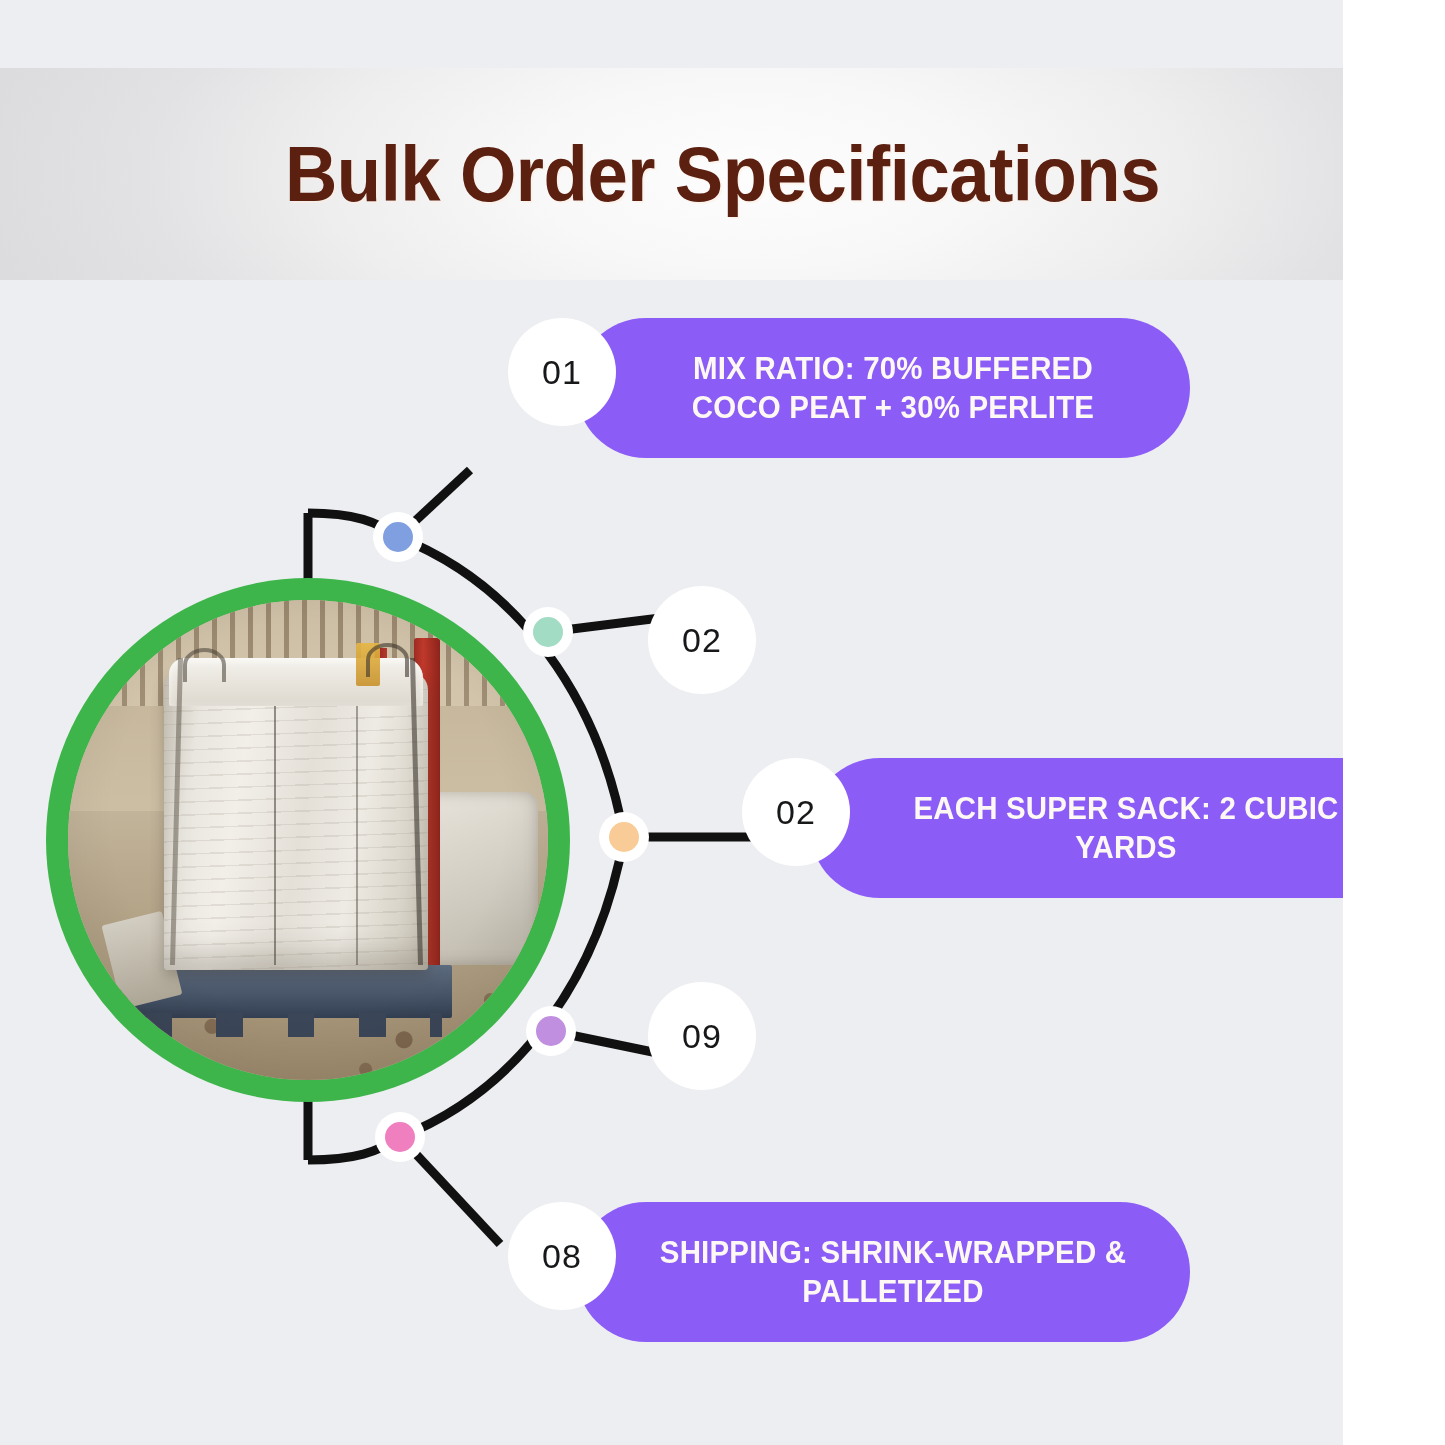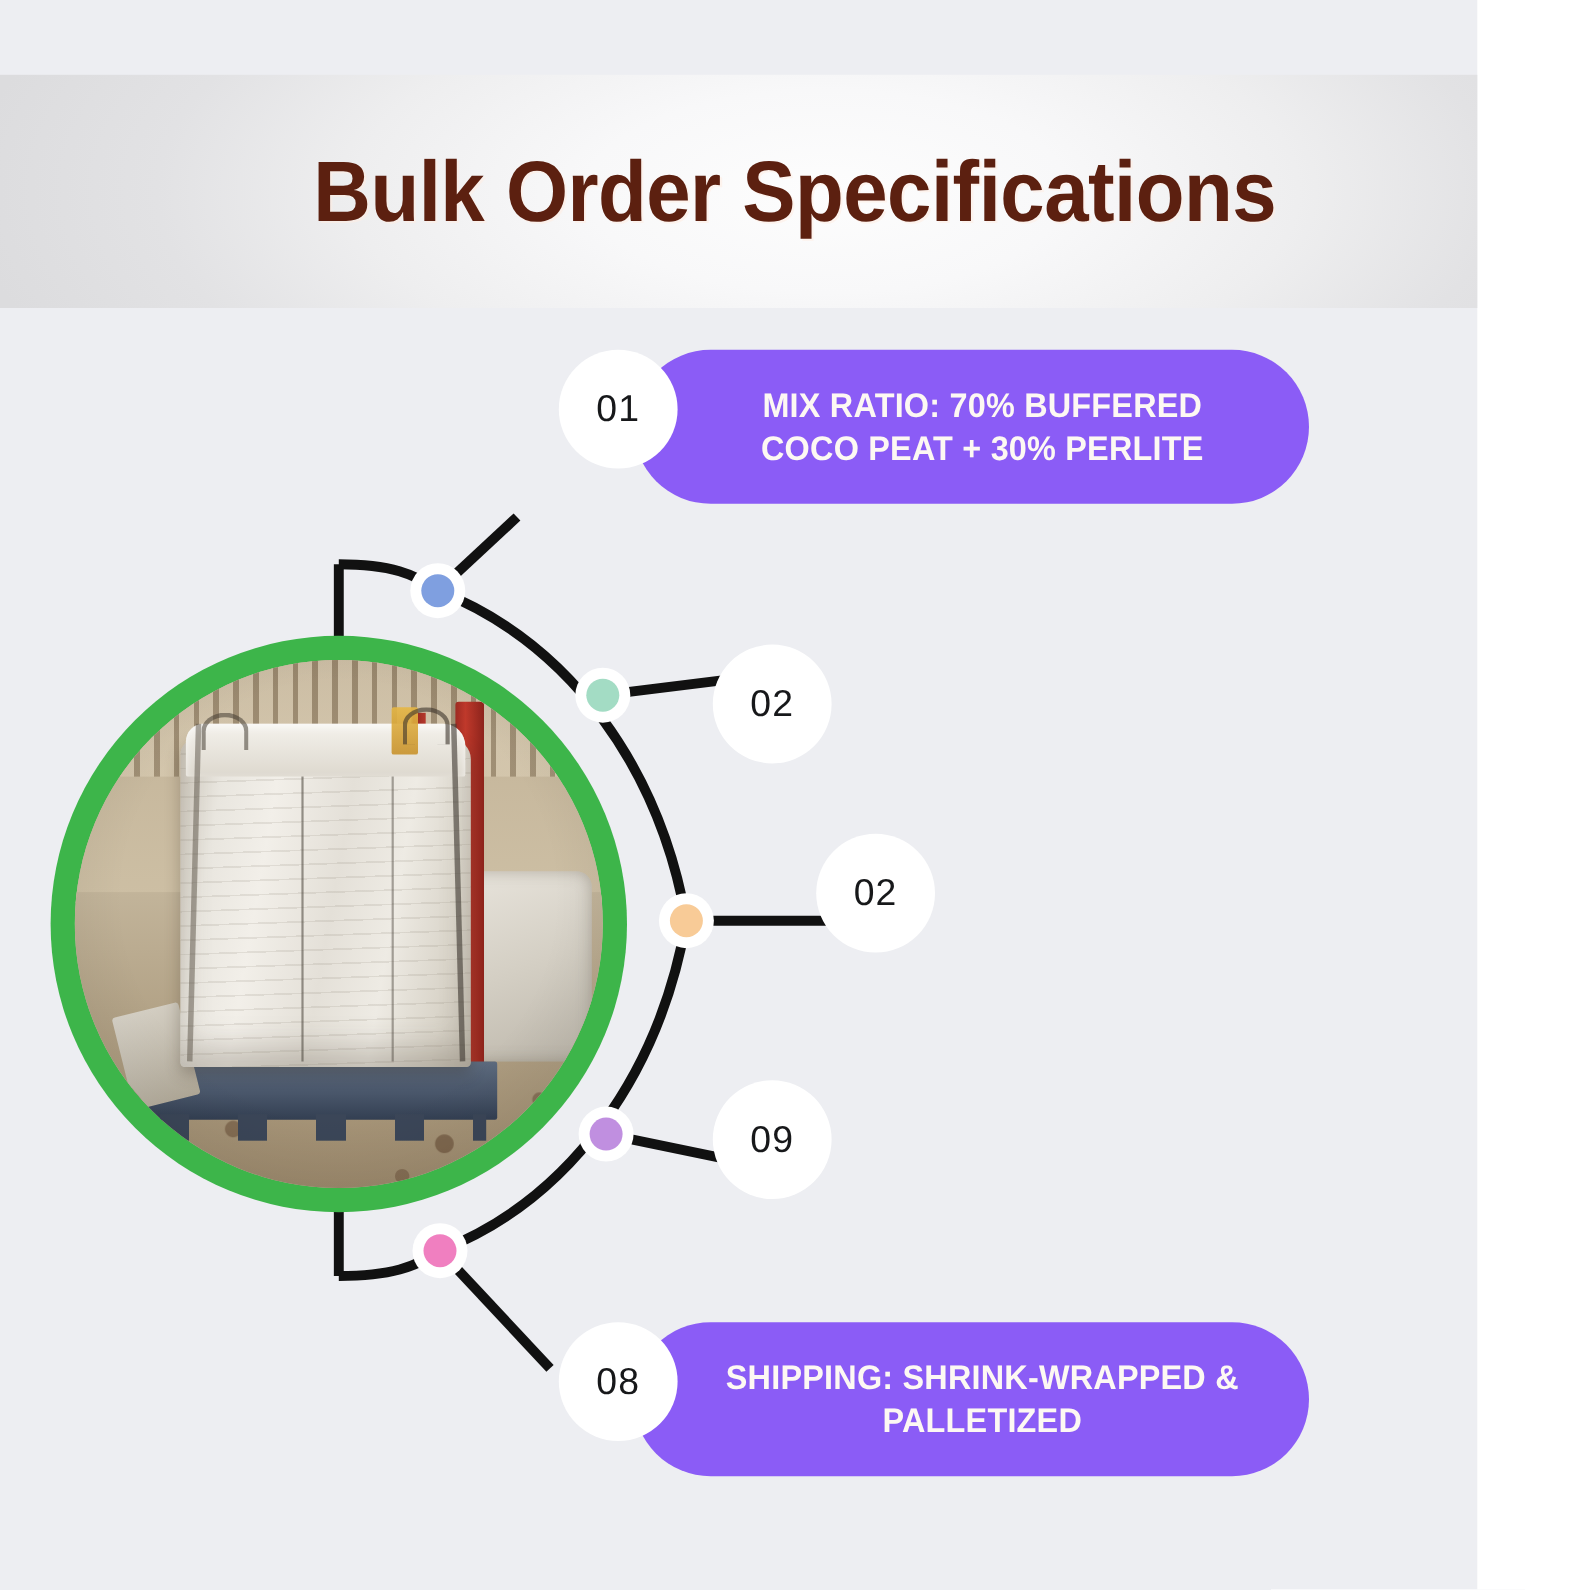--- a/index.html
+++ b/index.html
@@ -328,20 +328,23 @@
       <span class="step-text">MIX RATIO: 70% BUFFERED COCO PEAT + 30% PERLITE</span>
     </div>
   </div>
 
   <div class="step" id="step-2">
     <div class="step-num">02</div>
   </div>
 
   <div class="step" id="step-3">
     <div class="step-num">02</div>
+    <div class="step-pill">
+      <span class="step-text">EACH SUPER SACK: 2 CUBIC YARDS</span>
+    </div>
   </div>
 
   <div class="step" id="step-4">
     <div class="step-num">09</div>
   </div>
 
   <div class="step" id="step-5">
     <div class="step-num">08</div>
     <div class="step-pill">
       <span class="step-text">SHIPPING: SHRINK-WRAPPED &amp; PALLETIZED</span>

